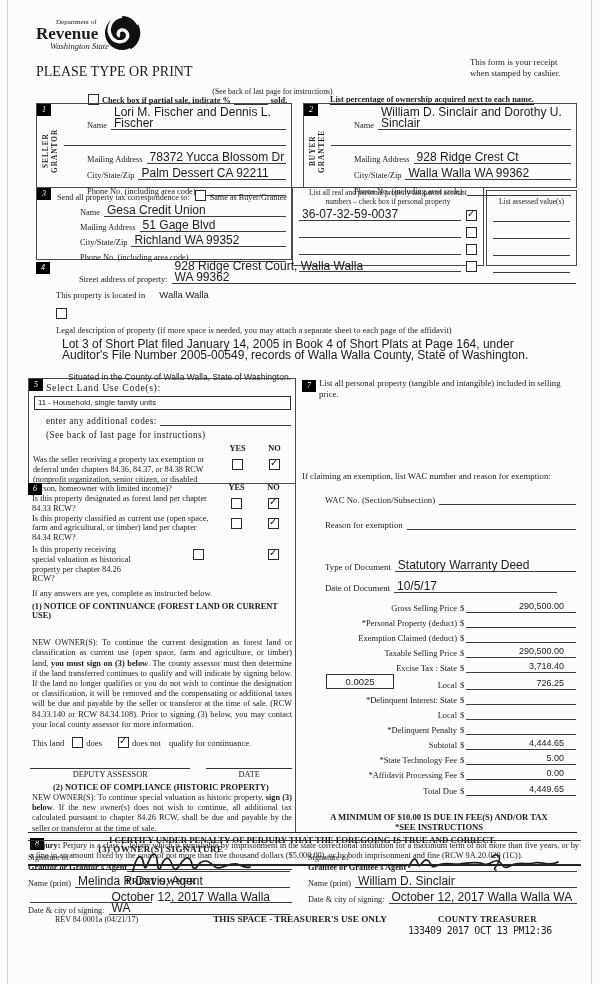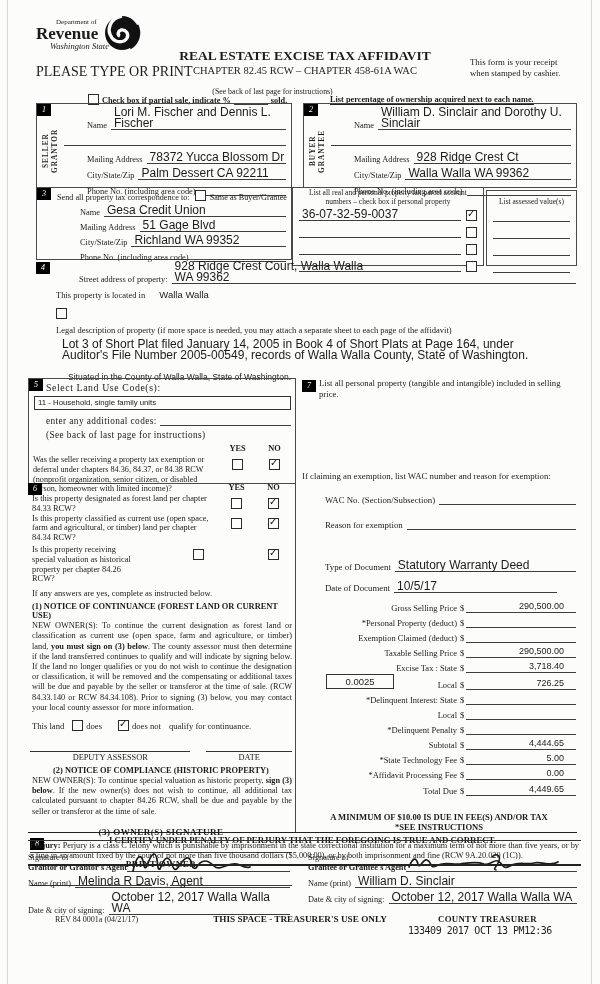--- a/index.html
+++ b/index.html
@@ -60,22 +60,20 @@
     <div style="font-size:7px;padding-left:20px;">Department of</div>
     <div class="b" style="font-size:17px;line-height:15px;">Revenue</div>
     <div class="i" style="font-size:8.5px;padding-left:14px;">Washington State</div>
   </div>
   <svg class="abs" style="left:100px;top:12px;" width="44" height="42" viewBox="0 0 44 42">
     <circle cx="22" cy="21" r="17" fill="#111"></circle>
     <path d="M22 4 C10 6 6 18 12 26 C16 31 24 31 27 26 C29 22 26 17 21 18 C18 19 17 23 20 24" fill="none" stroke="#fcfcfa" stroke-width="3.4"></path>
     <path d="M30 36 C38 31 41 22 37 13" fill="none" stroke="#111" stroke-width="3"></path>
   </svg>
 
-  <div class="abs b c" style="left:130px;top:48px;width:350px;font-size:13.5px;">REAL ESTATE EXCISE TAX AFFIDAVIT</div>
-  <div class="abs c" style="left:130px;top:65px;width:350px;font-size:10.5px;">CHAPTER 82.45 RCW – CHAPTER 458-61A WAC</div>
   <div class="abs" style="left:36px;top:64px;font-size:14px;">PLEASE TYPE OR PRINT</div>
   <div class="abs" style="left:470px;top:57px;width:120px;font-size:8.8px;line-height:10.5px;">
     <div>This form is your receipt</div>
     <div>when stamped by cashier.</div>
   </div>
   <div class="abs c" style="left:0px;top:86.5px;width:545px;font-size:7.8px;">(See back of last page for instructions)</div>
 
   <div class="abs" style="left:88px;top:94px;display:flex;align-items:flex-end;">
     <span class="cb" style="margin-right:3px;"></span>
     <span class="b" style="font-size:8.3px;">Check box if partial sale, indicate %</span>
@@ -258,21 +256,21 @@
       <span class="yncol"><span class="cb"></span></span>
       <span class="yncol"><span class="cb ck"></span></span>
     </div>
     <div class="yn" style="margin:2px 2px 0 4px;gap:38px;">
       <span class="q" style="font-size:8.4px;">Is this property receiving special valuation as historical property per chapter 84.26 RCW?</span>
       <span class="yncol"><span class="cb"></span></span>
       <span class="yncol"><span class="cb ck"></span></span>
     </div>
     <div style="margin:4px 0 4px 4px;font-size:8.5px;">If any answers are yes, complete as instructed below.</div>
     <div class="b" style="margin-left:4px;font-size:8.4px;">(1) NOTICE OF CONTINUANCE  (FOREST LAND OR CURRENT USE)</div>
-    <div class="par" style="margin:1px 2px 0 4px;">
+    <div class="par" style="margin:18px 2px 0 4px;">
       <span>NEW OWNER(S): To continue the current designation as forest land or classification as current use (open space, farm and agriculture, or timber) land, </span><span class="b">you must sign on (3) below</span><span>. The county assessor must then determine if the land transferred continues to qualify and will indicate by signing below. If the land no longer qualifies or you do not wish to continue the designation or classification, it will be removed and the compensating or additional taxes will be due and payable by the seller or transferor at the time of sale. (RCW 84.33.140 or RCW 84.34.108). Prior to signing (3) below, you may contact your local county assessor for more information.</span>
     </div>
     <div style="margin:7px 0 0 4px;font-size:8.6px;display:flex;align-items:center;">
       <span>This land</span>
       <span class="cb" style="margin:0 3px 0 8px;"></span>
       <span>does</span>
       <span class="cb ck" style="margin:0 3px 0 16px;"></span>
       <span>does not</span>
       <span style="margin-left:8px;">qualify for continuance.</span>
     </div>

